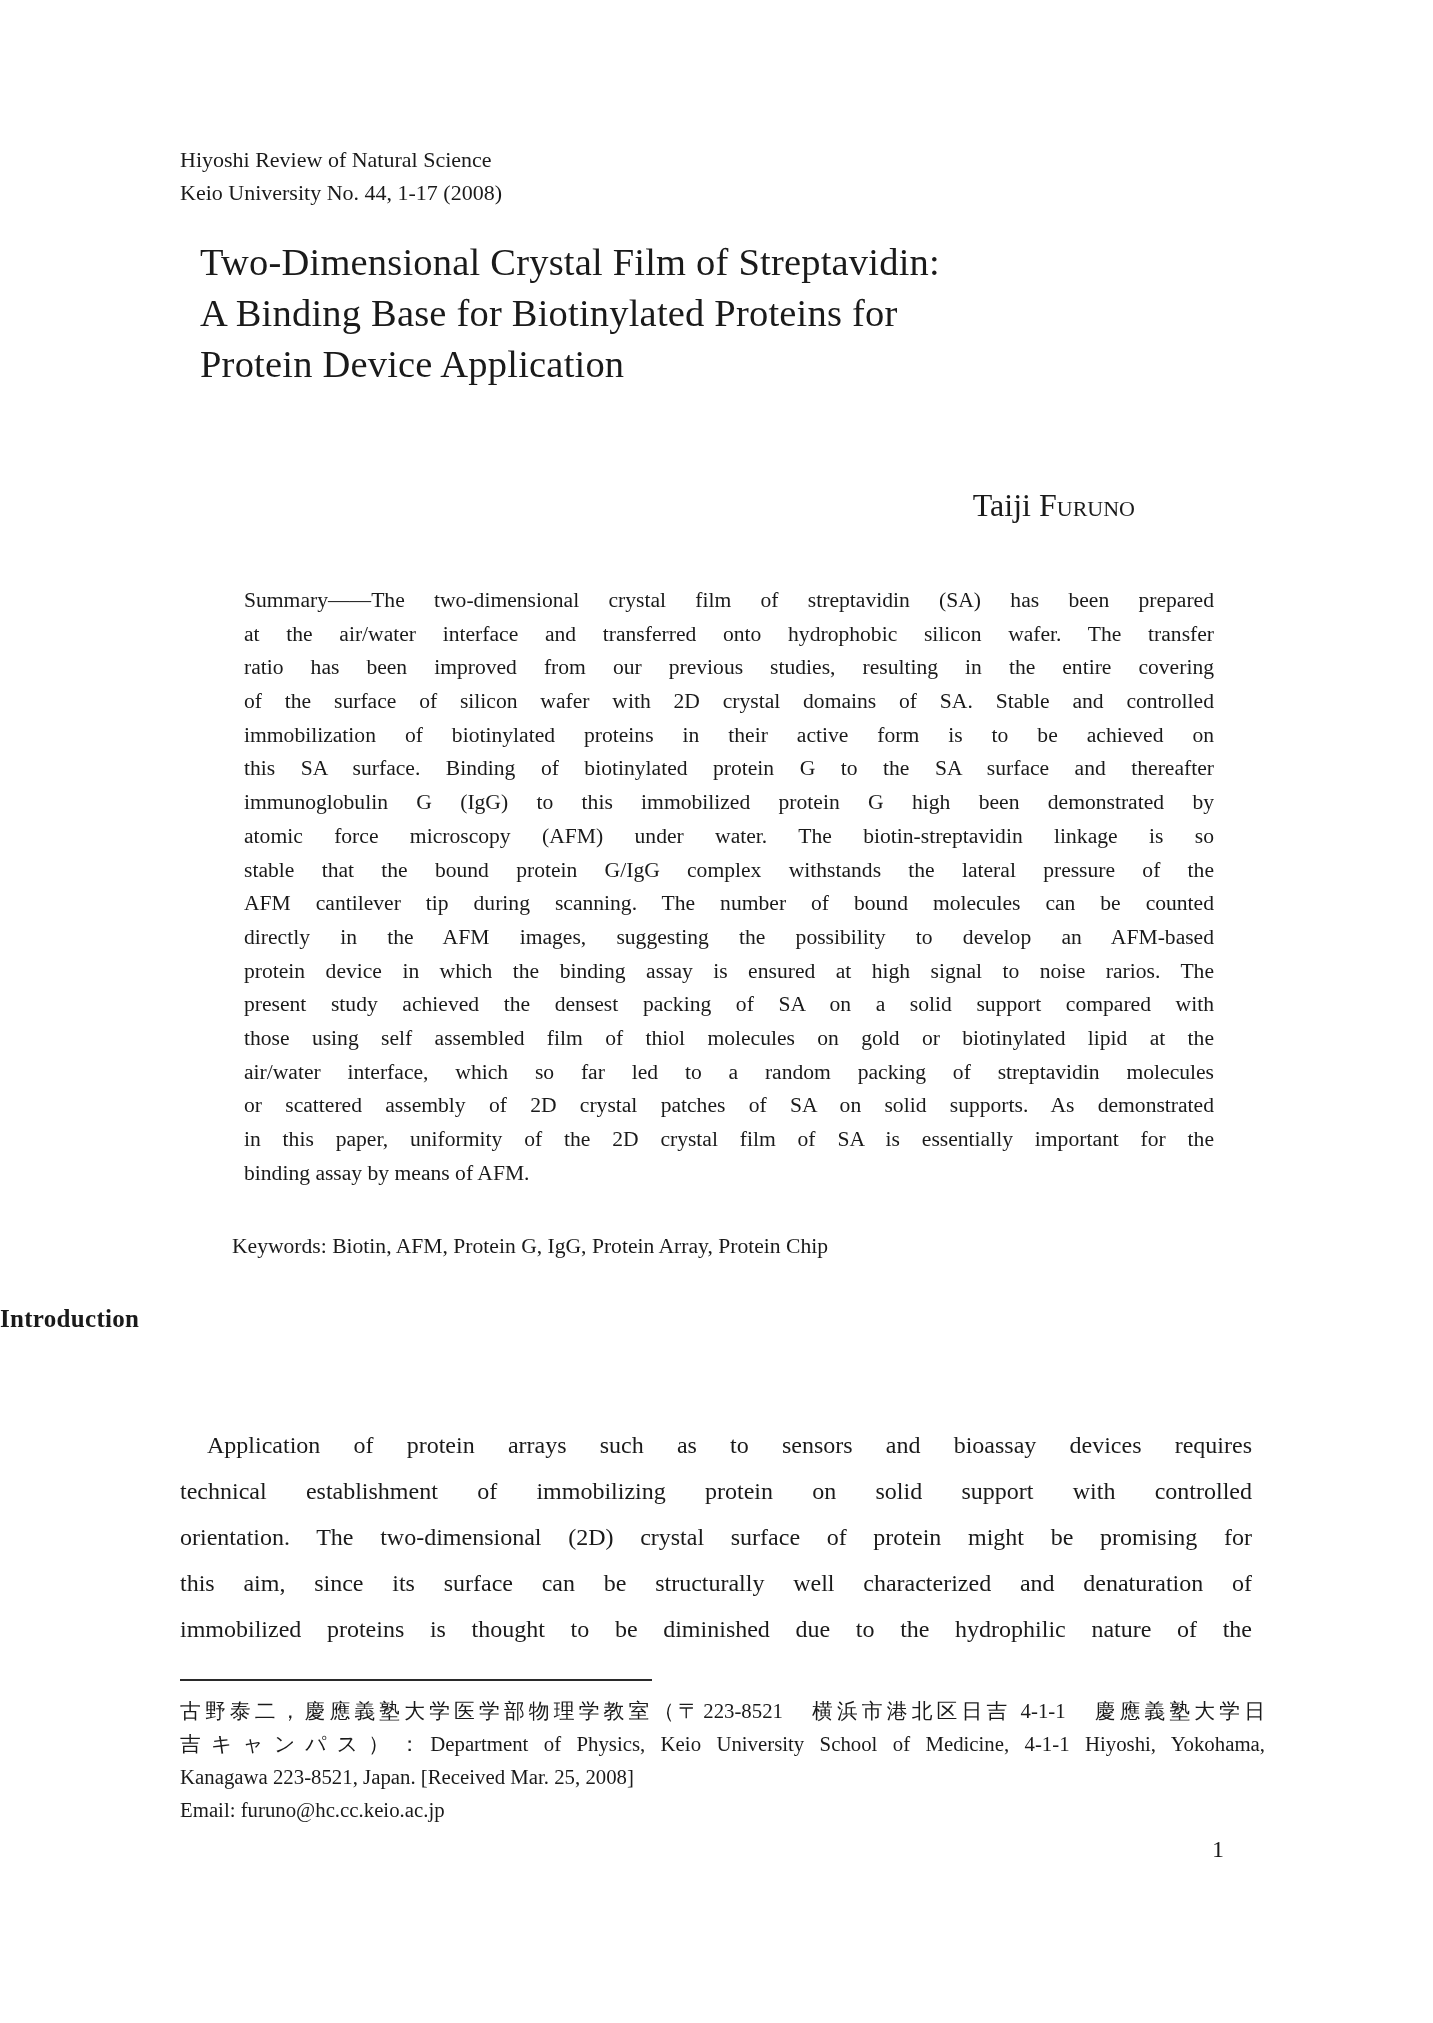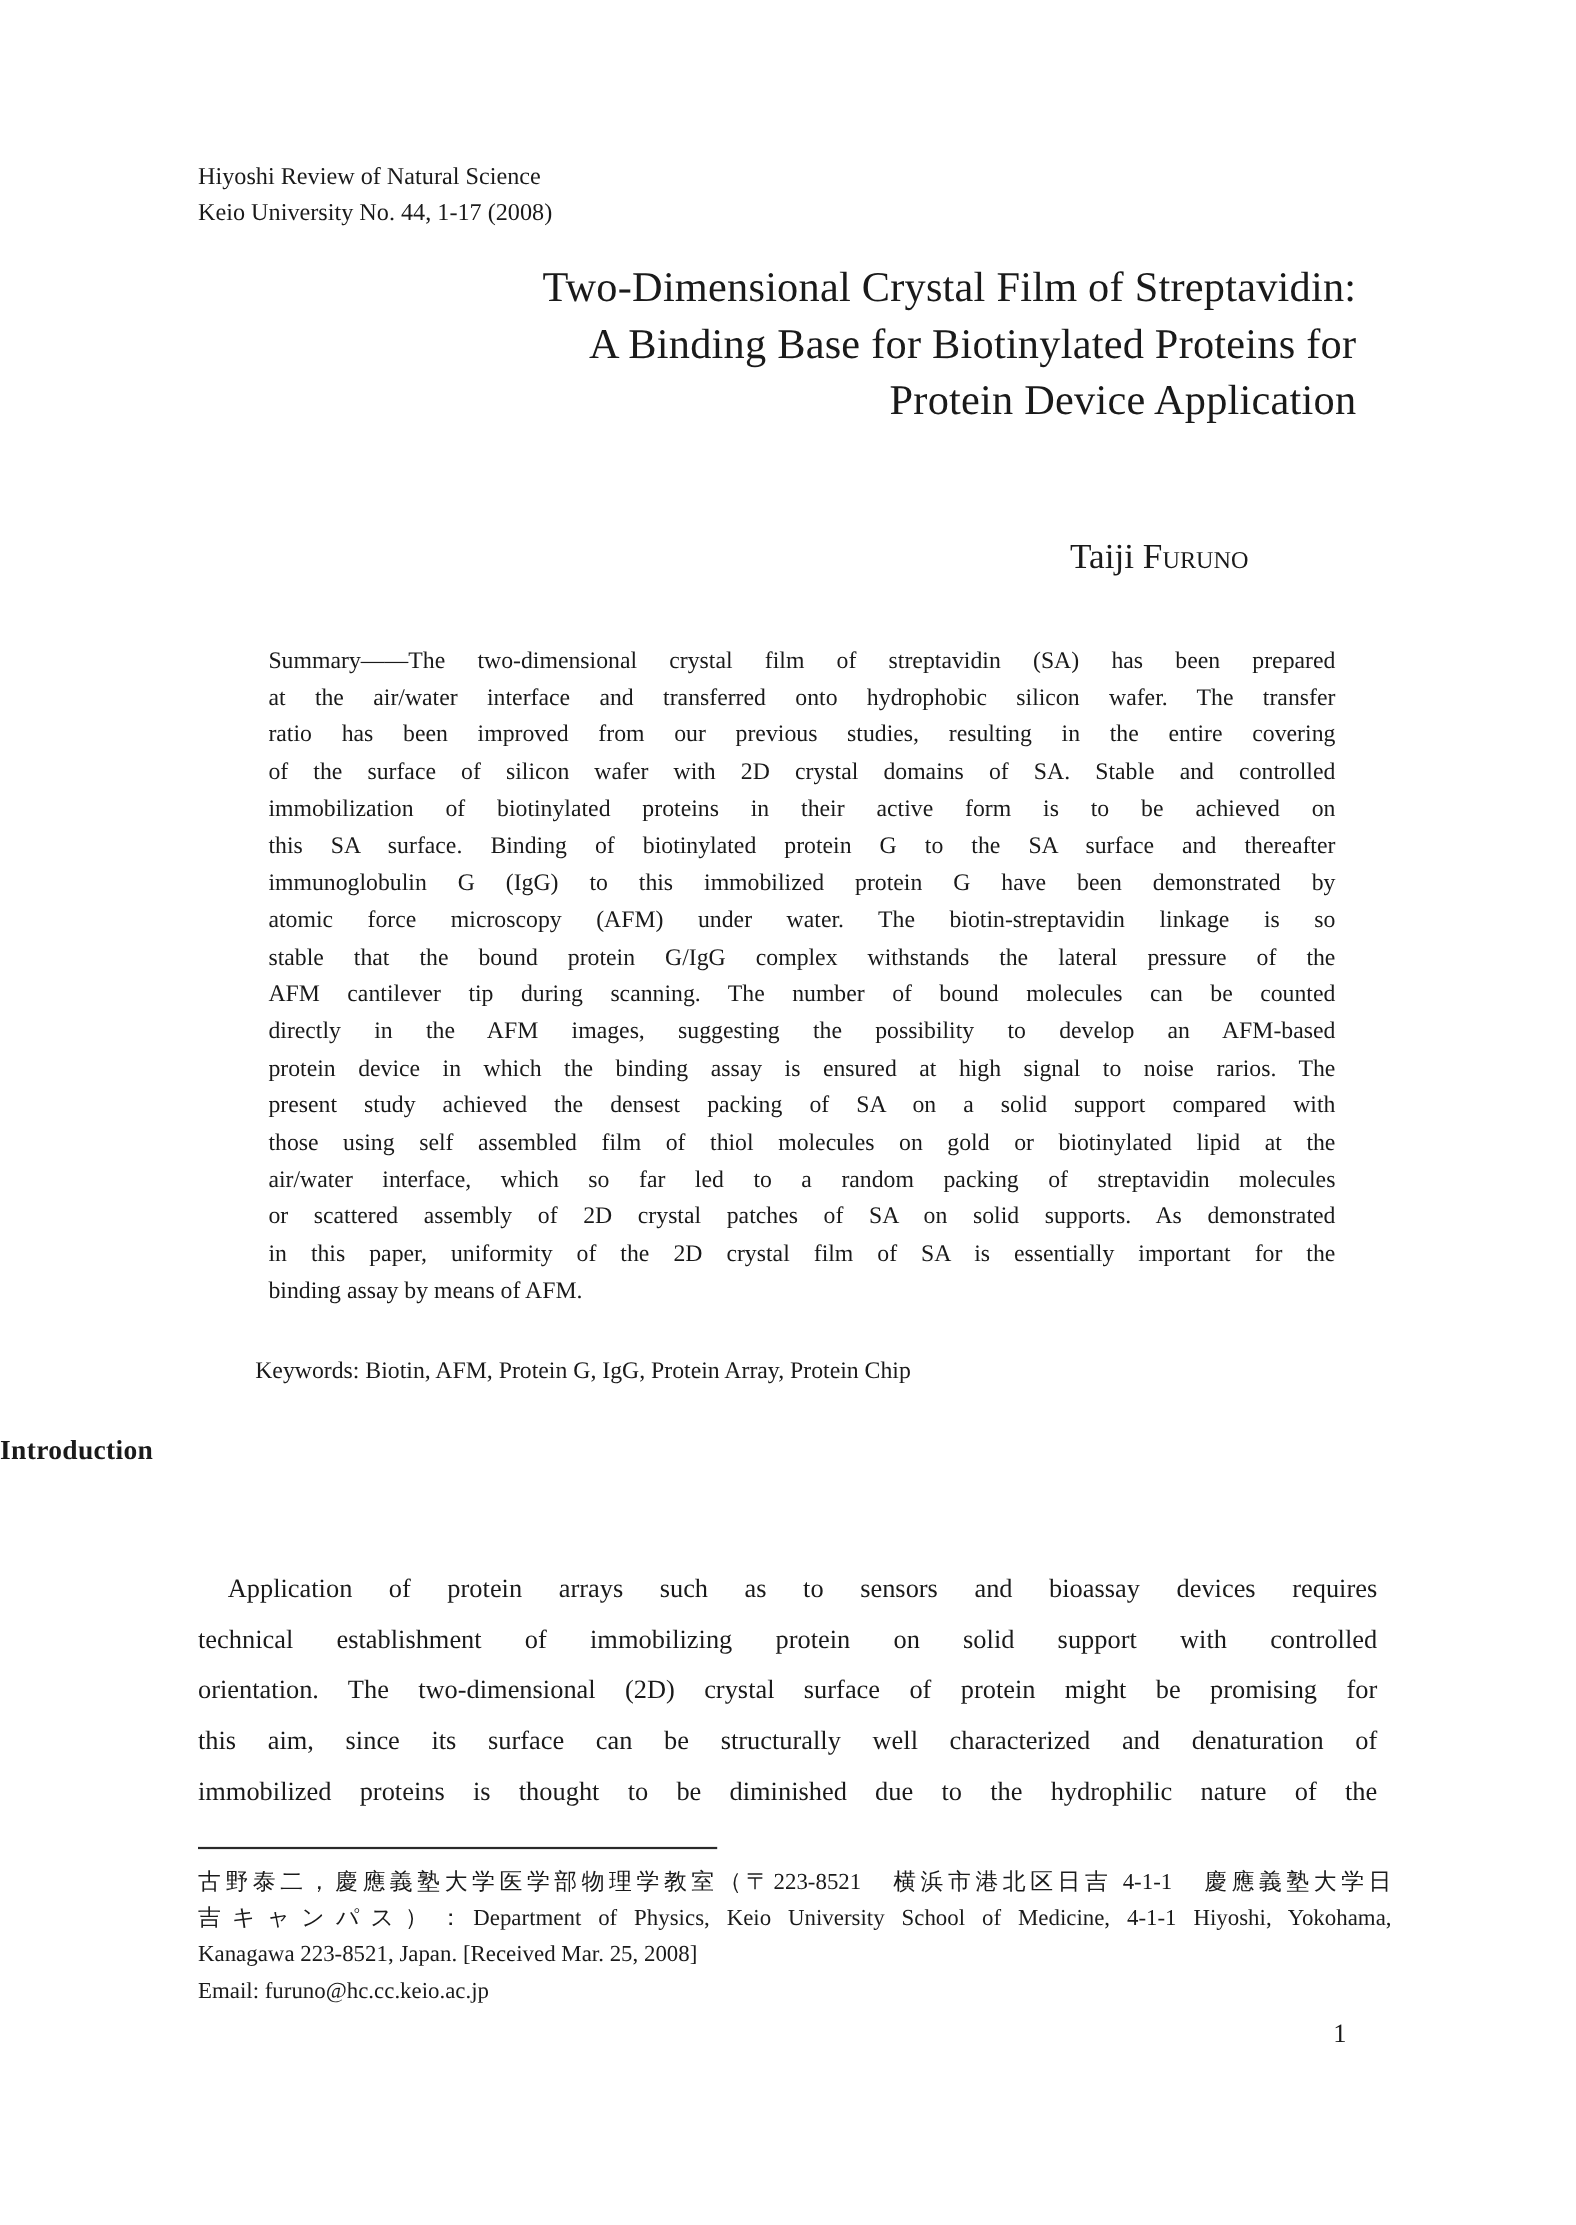--- a/index.html
+++ b/index.html
@@ -1,20 +1,20 @@
 <!DOCTYPE html>
 <html><head>
 <meta charset="utf-8">
 <style>
   html, body { margin: 0; padding: 0; background: #ffffff; }
   body { width: 1433px; height: 2023px; position: relative; overflow: hidden;
          font-family: "Liberation Serif", "DejaVu Serif", serif; color: #1a1a1a; }
   .abs { position: absolute; }
   .journal { left: 180px; top: 143px; font-size: 22px; line-height: 33px; }
-  .title { left: 200px; width: 1033px; top: 237px; text-align: right;
+  .title { left: 200px; width: 1033px; top: 237px; text-align: left;
            font-size: 38.5px; line-height: 51px; letter-spacing: 0.2px; }
   .author { left: 0; width: 1135px; top: 487px; text-align: right; font-size: 32px; }
   .author .sc { font-variant: small-caps; }
   .summary { left: 244px; width: 970px; top: 584px; font-size: 21.6px; line-height: 33.7px;
              text-align: justify; }
   .summary .line { display: block; text-align: justify; text-align-last: justify; white-space: nowrap; height: 33.7px; }
   .summary .line.last { text-align-last: left; }
   .keywords { left: 232px; top: 1230px; font-size: 21.6px; line-height: 33px; }
   .section { left: 0; width: 1433px; top: 1305px; text-align: left; font-size: 25px; font-weight: bold; letter-spacing: 0.3px; }
   .body { left: 180px; width: 1072px; top: 1422px; font-size: 24px; line-height: 46px; }
@@ -45,21 +45,21 @@
   <span class="sc">Furuno</span>
 </div>
 
 <div class="abs summary">
   <span class="line">Summary——The two-dimensional crystal film of streptavidin (SA) has been prepared</span>
   <span class="line">at the air/water interface and transferred onto hydrophobic silicon wafer. The transfer</span>
   <span class="line">ratio has been improved from our previous studies, resulting in the entire covering</span>
   <span class="line">of the surface of silicon wafer with 2D crystal domains of SA. Stable and controlled</span>
   <span class="line">immobilization of biotinylated proteins in their active form is to be achieved on</span>
   <span class="line">this SA surface. Binding of biotinylated protein G to the SA surface and thereafter</span>
-  <span class="line">immunoglobulin G (IgG) to this immobilized protein G have been demonstrated by</span>
+  <span class="line">immunoglobulin G (IgG) to this immobilized protein G high been demonstrated by</span>
   <span class="line">atomic force microscopy (AFM) under water. The biotin-streptavidin linkage is so</span>
   <span class="line">stable that the bound protein G/IgG complex withstands the lateral pressure of the</span>
   <span class="line">AFM cantilever tip during scanning. The number of bound molecules can be counted</span>
   <span class="line">directly in the AFM images, suggesting the possibility to develop an AFM-based</span>
   <span class="line">protein device in which the binding assay is ensured at high signal to noise rarios. The</span>
   <span class="line">present study achieved the densest packing of SA on a solid support compared with</span>
   <span class="line">those using self assembled film of thiol molecules on gold or biotinylated lipid at the</span>
   <span class="line">air/water interface, which so far led to a random packing of streptavidin molecules</span>
   <span class="line">or scattered assembly of 2D crystal patches of SA on solid supports. As demonstrated</span>
   <span class="line">in this paper, uniformity of the 2D crystal film of SA is essentially important for the</span>

